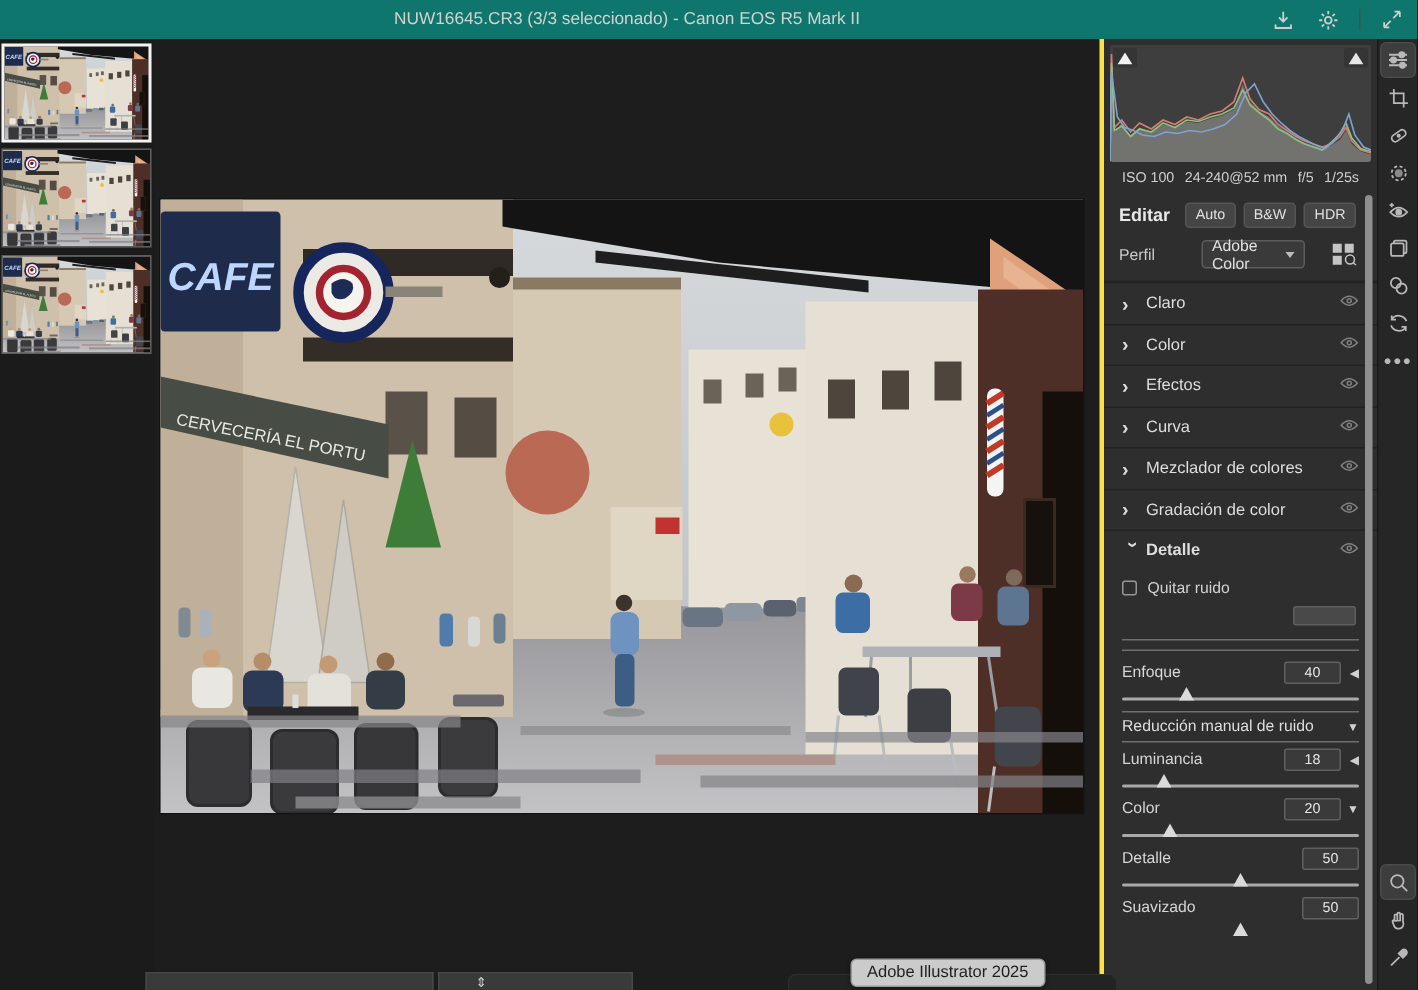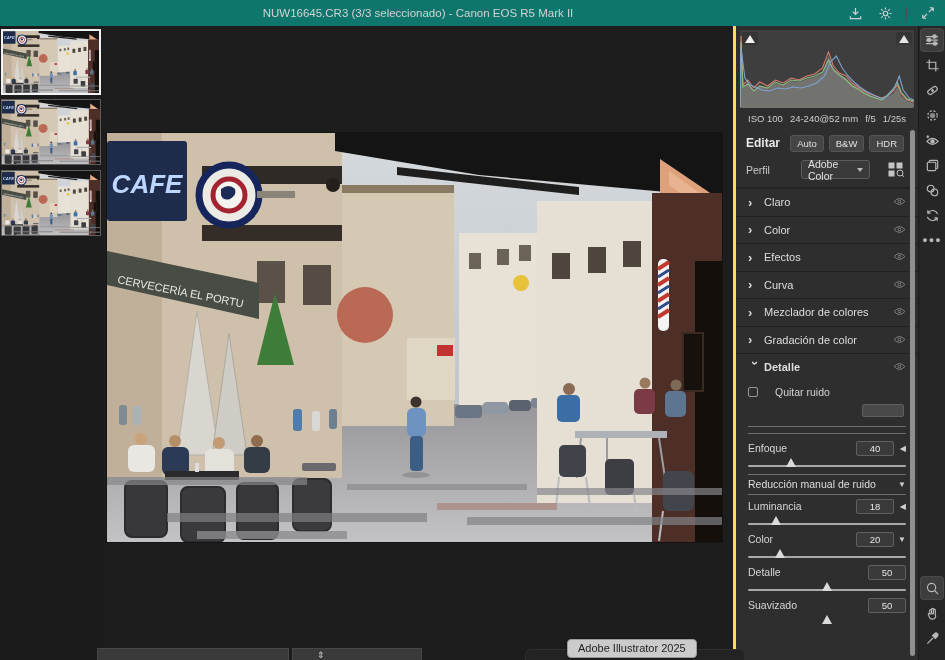--- a/index.html
+++ b/index.html
@@ -53,21 +53,21 @@
   .section-row { display:flex; align-items:center; height:27.5px; padding:0 12px 0 12px;
     border-top:1px solid #222; cursor:pointer; }
   .chev { font-size:13px; font-weight:bold; color:#dcdcdc; width:16px; }
   .chev.down { display:inline-block; transform:rotate(90deg); transform-origin:45% 55%; }
   .sec-label { color:#dedede; font-size:11px; }
   .eye { margin-left:auto; opacity:.75; }
   .eye svg { stroke:#9c9c9c; fill:none; stroke-width:1.1; }
   .detail-head { border-bottom:none; }
   .detail-head .sec-label { font-weight:bold; }
   .dbody { padding:2px 12px 0 12px; }
-  .check-row { display:flex; align-items:center; gap:17px; height:19px; color:#d2d2d2; cursor:pointer; }
+  .check-row { display:flex; align-items:center; gap:7px; height:19px; color:#d2d2d2; cursor:pointer; }
   .cb { width:10px; height:10px; border:1px solid #979797; border-radius:2px; background:transparent; flex:0 0 auto; }
   .amount-box { margin:2px 2px 4px auto; width:42px; height:13px; background:#494949; border:1px solid #5f5f5f; border-radius:2px; }
   .rule { border:none; border-top:1px solid #6e6e6e; margin:5px 0 6px 0; }
   .slider { margin-bottom:3px; }
   .srow { display:flex; align-items:center; height:17px; }
   .srow .lbl { color:#d6d6d6; }
   .vbox { margin-left:auto; width:38px; height:15px; background:#3a3a3a; border:1px solid #606060;
     border-radius:2px; text-align:center; font-size:9.5px; line-height:14px; color:#e6e6e6; }
   .tri { width:12px; text-align:right; font-size:8px; color:#d0d0d0; cursor:pointer; }
   .vbox.flush { margin-right:0; }

